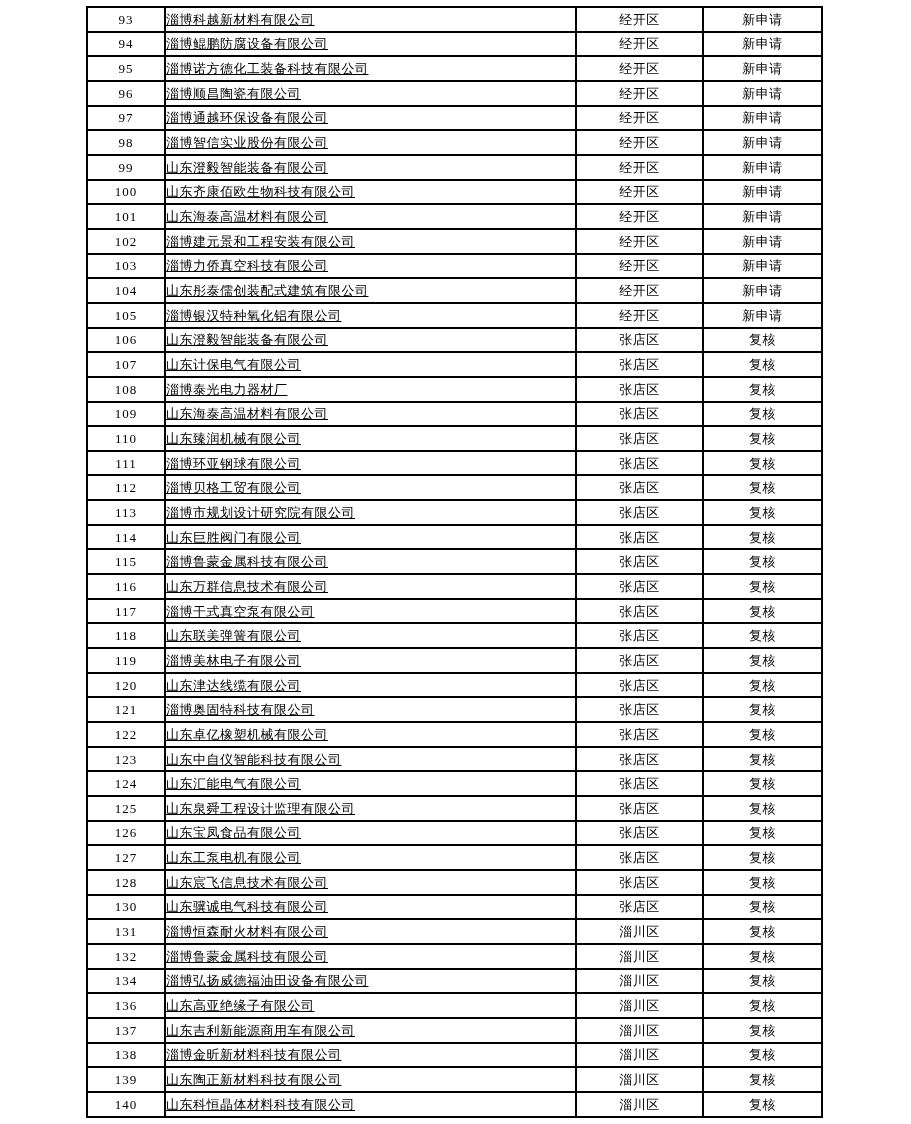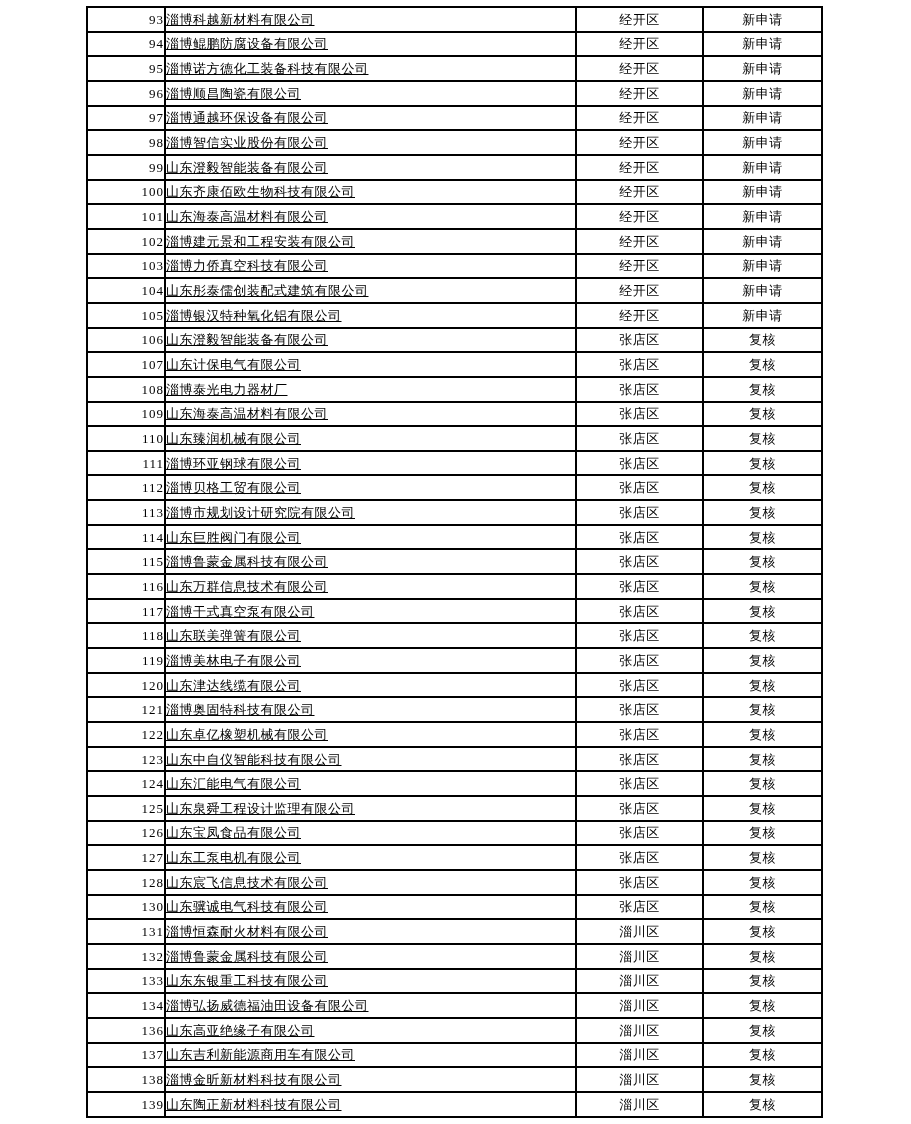--- a/index.html
+++ b/index.html
@@ -31,21 +31,21 @@
     border: 2px solid #000000;
     font-size: 13px;
     line-height: 1;
     padding: 0;
     vertical-align: middle;
     color: #000000;
     white-space: nowrap;
     overflow: hidden;
   }
   td.cell-no {
-    text-align: right;
+    text-align: center;
     font-size: 14px;
     letter-spacing: 1px;
     margin-left: 48px;
   }
   td.cell-name {
     text-align: left;
     padding-left: 7px;
     letter-spacing: 0.5px;
     text-decoration: underline;
   }
@@ -294,26 +294,20 @@
     <td class="cell-district">淄川区</td>
     <td class="cell-status">复核</td>
   </tr>
         <tr>
     <td class="cell-no">132</td>
     <td class="cell-name">淄博鲁蒙金属科技有限公司</td>
     <td class="cell-district">淄川区</td>
     <td class="cell-status">复核</td>
   </tr>
         <tr>
-    <td class="cell-no">133</td>
-    <td class="cell-name">山东东银重工科技有限公司</td>
-    <td class="cell-district">淄川区</td>
-    <td class="cell-status">复核</td>
-  </tr>
-        <tr>
     <td class="cell-no">134</td>
     <td class="cell-name">淄博弘扬威德福油田设备有限公司</td>
     <td class="cell-district">淄川区</td>
     <td class="cell-status">复核</td>
   </tr>
         <tr>
     <td class="cell-no">136</td>
     <td class="cell-name">山东高亚绝缘子有限公司</td>
     <td class="cell-district">淄川区</td>
     <td class="cell-status">复核</td>
@@ -326,18 +320,24 @@
   </tr>
         <tr>
     <td class="cell-no">138</td>
     <td class="cell-name">淄博金昕新材料科技有限公司</td>
     <td class="cell-district">淄川区</td>
     <td class="cell-status">复核</td>
   </tr>
         <tr>
     <td class="cell-no">139</td>
     <td class="cell-name">山东陶正新材料科技有限公司</td>
+    <td class="cell-district">淄川区</td>
+    <td class="cell-status">复核</td>
+  </tr>
+        <tr>
+    <td class="cell-no">140</td>
+    <td class="cell-name">山东科恒晶体材料科技有限公司</td>
     <td class="cell-district">淄川区</td>
     <td class="cell-status">复核</td>
   </tr>
       </tbody>
   </table>
 </div>
 
 </body></html>

